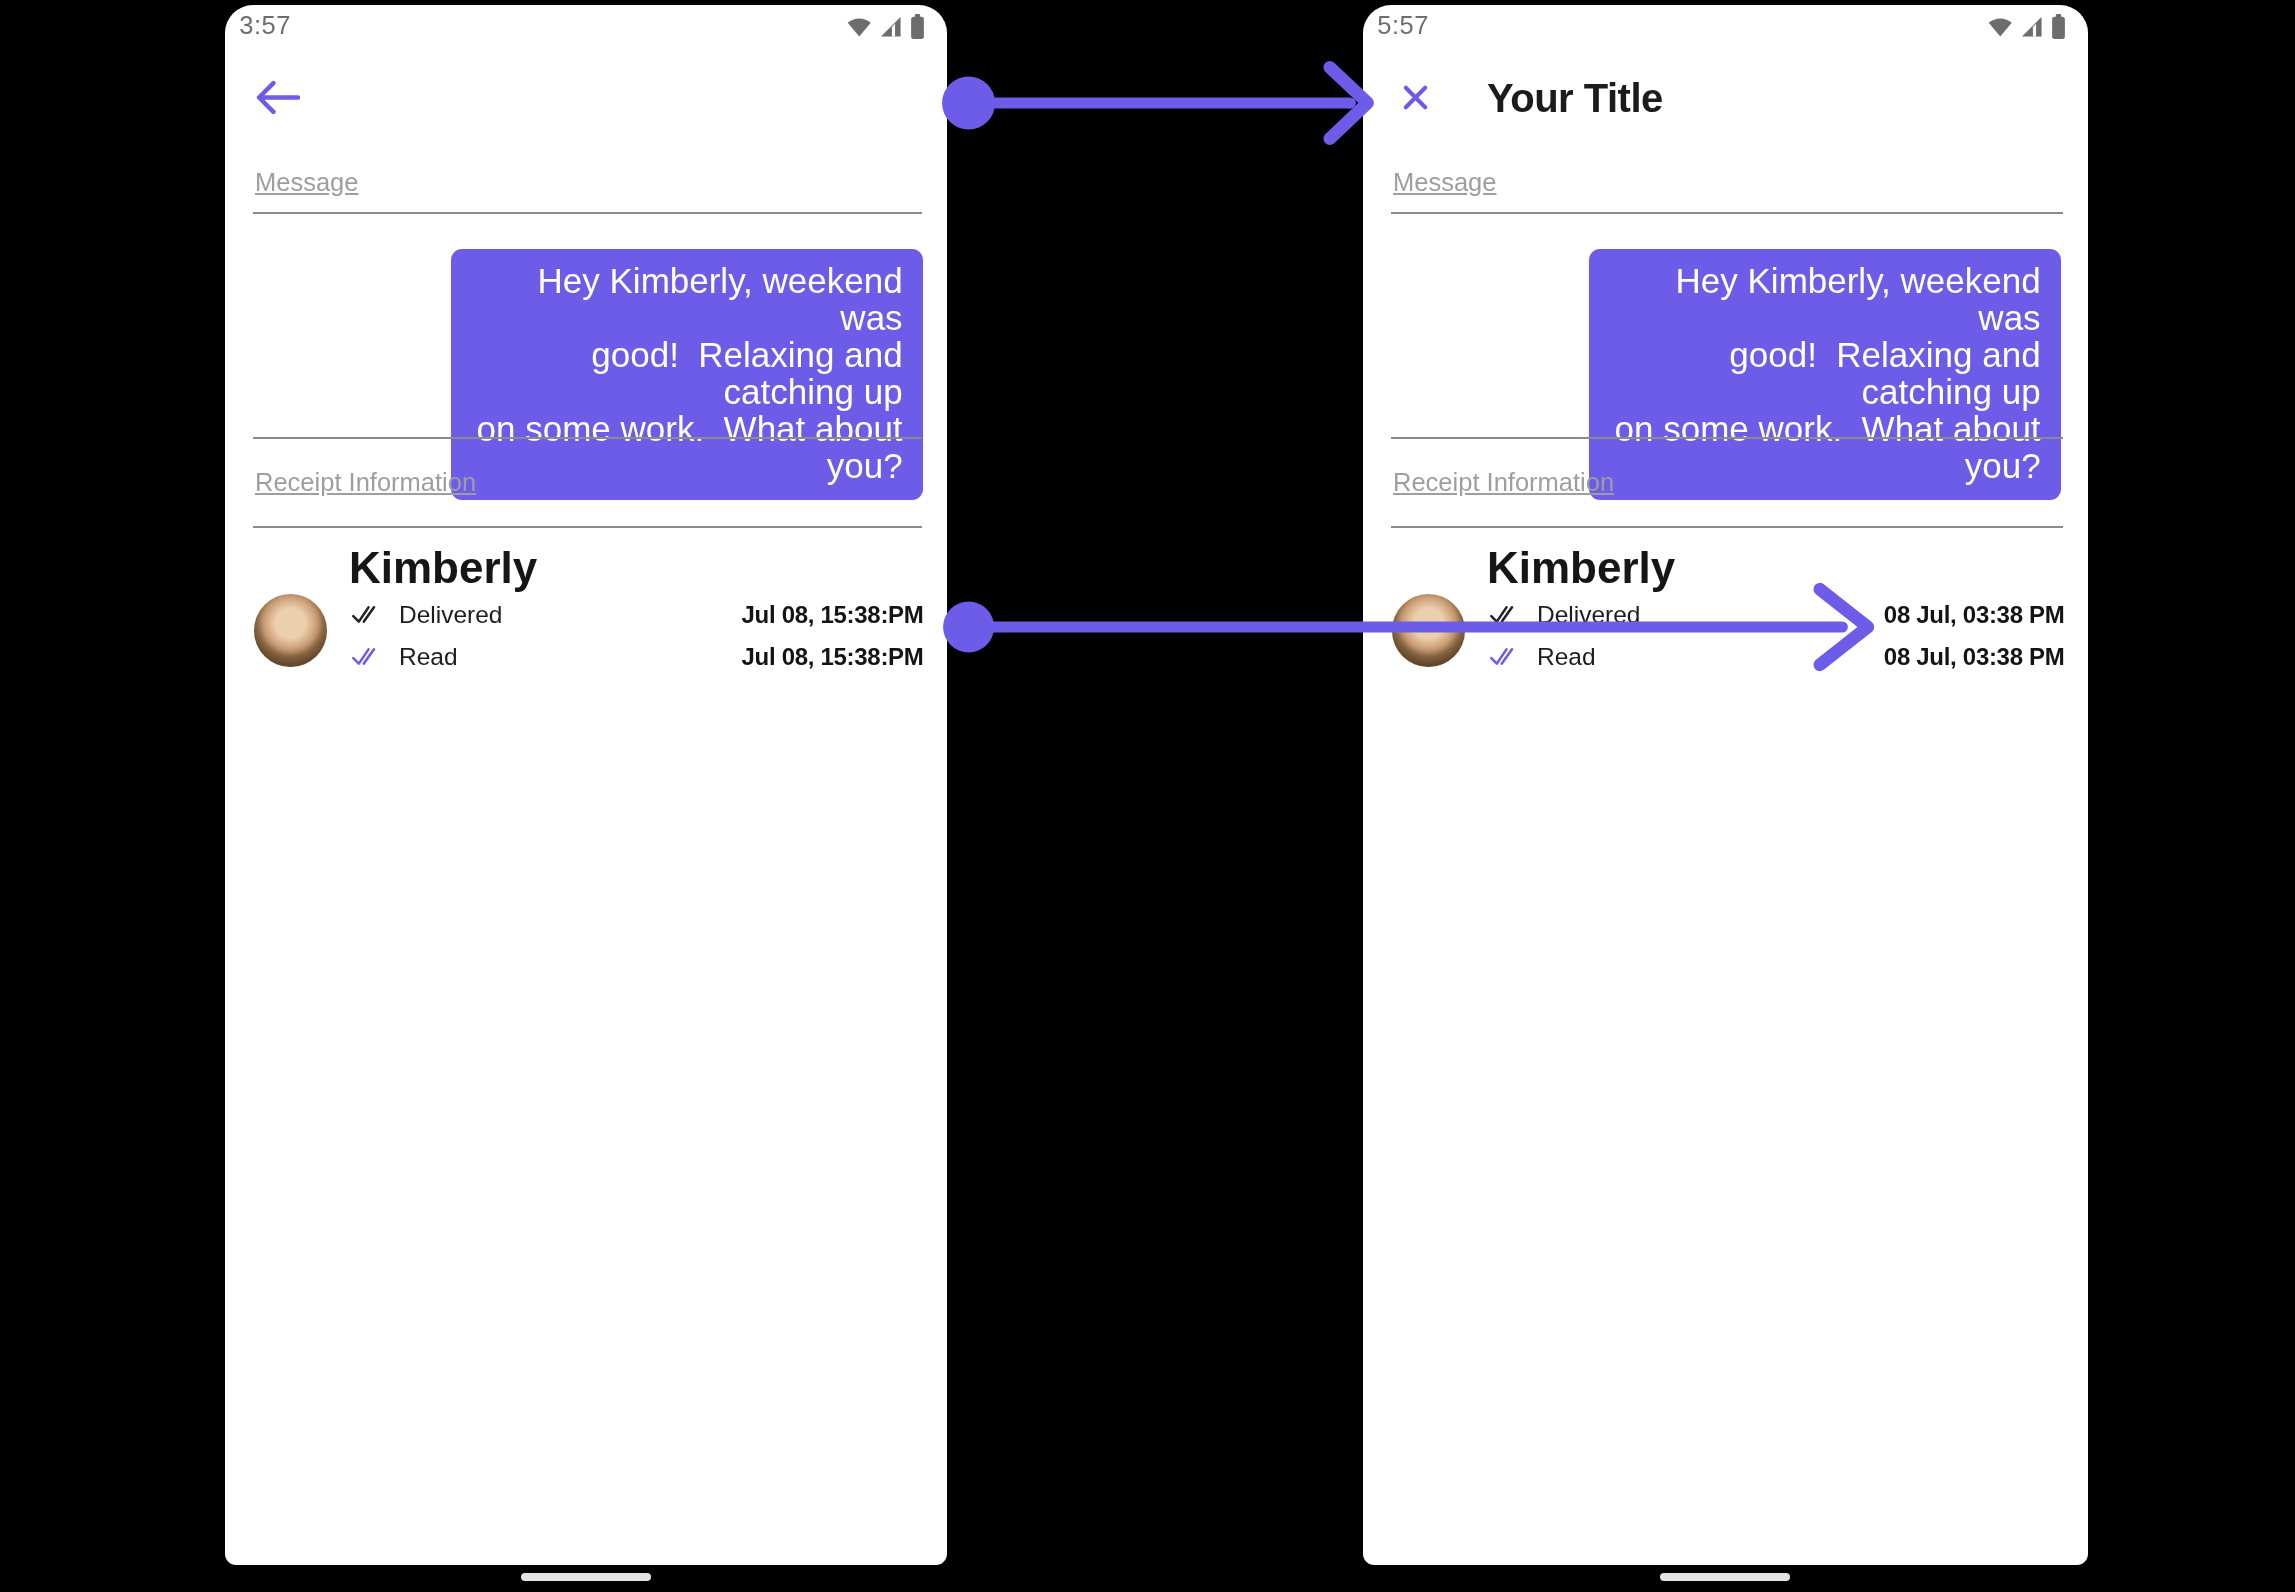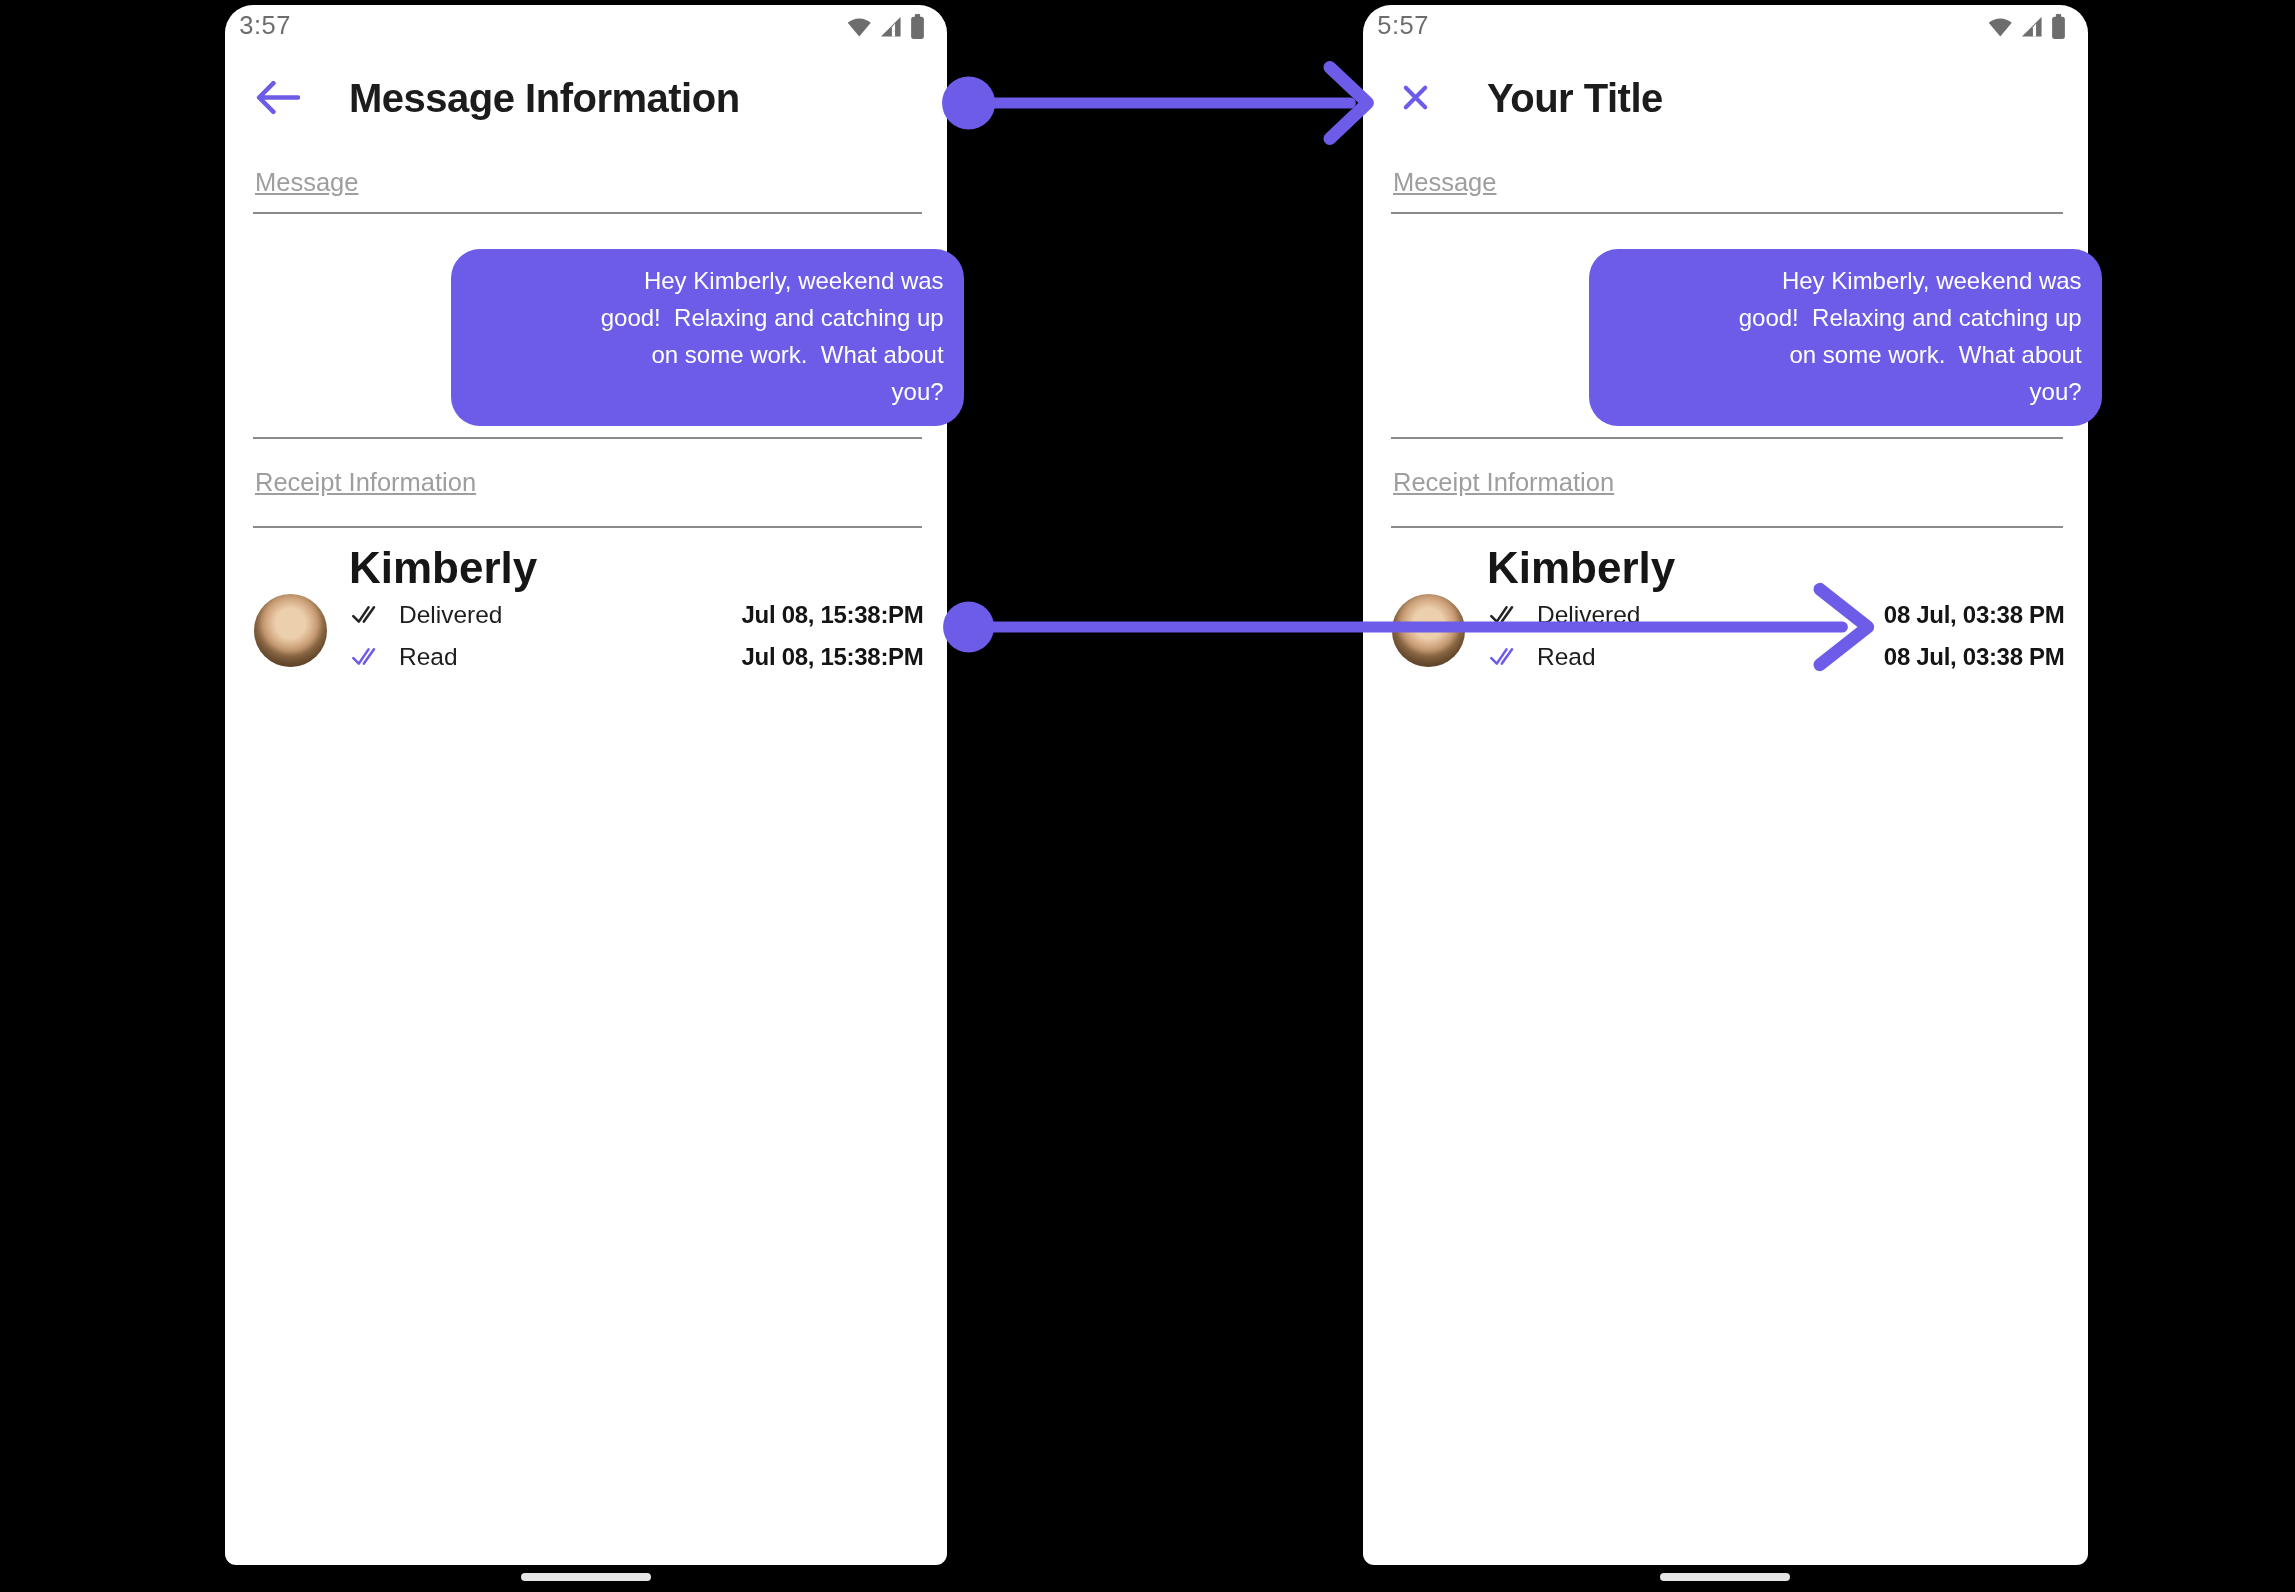--- a/index.html
+++ b/index.html
@@ -24,23 +24,23 @@
            display:flex;align-items:center;justify-content:center;color:var(--accent);}
   .header-title{position:absolute;left:124px;top:71px;margin:0;font-size:40px;
                 font-weight:600;color:var(--title-black);letter-spacing:-0.5px;}
 
   .section-label{position:absolute;left:30px;font-size:25.5px;color:var(--label-gray);text-decoration:underline;}
   .label-message{top:163px;}
   .label-receipt{top:463px;}
   .divider{position:absolute;left:27.6px;right:25.5px;height:2px;background:var(--divider-gray);}
   .d1{top:207px;} .d2{top:432px;} .d3{top:521px;}
 
-  .bubble{position:absolute;left:226px;top:244px;width:513px;box-sizing:border-box;
-          background:var(--accent);border-radius:29px;padding:13.3px 20.4px 15.3px 20.4px;
-          color:#fff;font-size:24px;line-height:37px;white-space:pre-wrap;}
+  .bubble{position:absolute;left:226px;top:244px;width:472px;box-sizing:border-box;
+          background:var(--accent);border-radius:11px;padding:13.3px 20.4px 15.3px 20.4px;
+          color:#fff;font-size:35px;line-height:37px;white-space:pre-wrap;}
 
   .contact-name{position:absolute;left:124px;top:538px;margin:0;font-size:44px;
                 font-weight:700;color:#161616;}
   .avatar{position:absolute;left:29px;top:589px;width:73px;height:73px;border-radius:50%;
           background:
             radial-gradient(circle at 50% 40%, #ecd0ae 0 26%, #d9b28c 38%, #c59a72 48%, #96714b 58%, #755637 74%, #5f4429 100%);
           box-shadow:inset 0 -9.2px 11.2px rgba(60,40,20,.35);}
 
   .receipt-row{position:absolute;left:0;right:0;height:33px;}
   .row1{top:593px;} .row2{top:635px;padding-left:44px;}
@@ -78,21 +78,20 @@
         <rect x="4.5" y="0" width="5" height="3.5" rx="1" fill="currentColor"></rect>
         <rect x="1" y="2.5" width="12" height="21" rx="2.5" fill="currentColor"></rect>
       </svg>
     </div>
 
     <button class="nav-btn">
       <svg width="45" height="37" viewBox="0 0 44 36">
         <path d="M42 18 H4 M18 4 L4 18 L18 32" stroke="currentColor" stroke-width="4.4" fill="none" stroke-linecap="round" stroke-linejoin="round"></path>
       </svg>
     </button>
-    <h1 class="header-title">Message Information</h1>
 
     <div class="section-label label-message">Message</div>
     <div class="divider d1"></div>
 
     <div class="bubble">Hey Kimberly, weekend was
 good!  Relaxing and catching up
 on some work.  What about
 you?</div>
     <div class="divider d2"></div>
 

